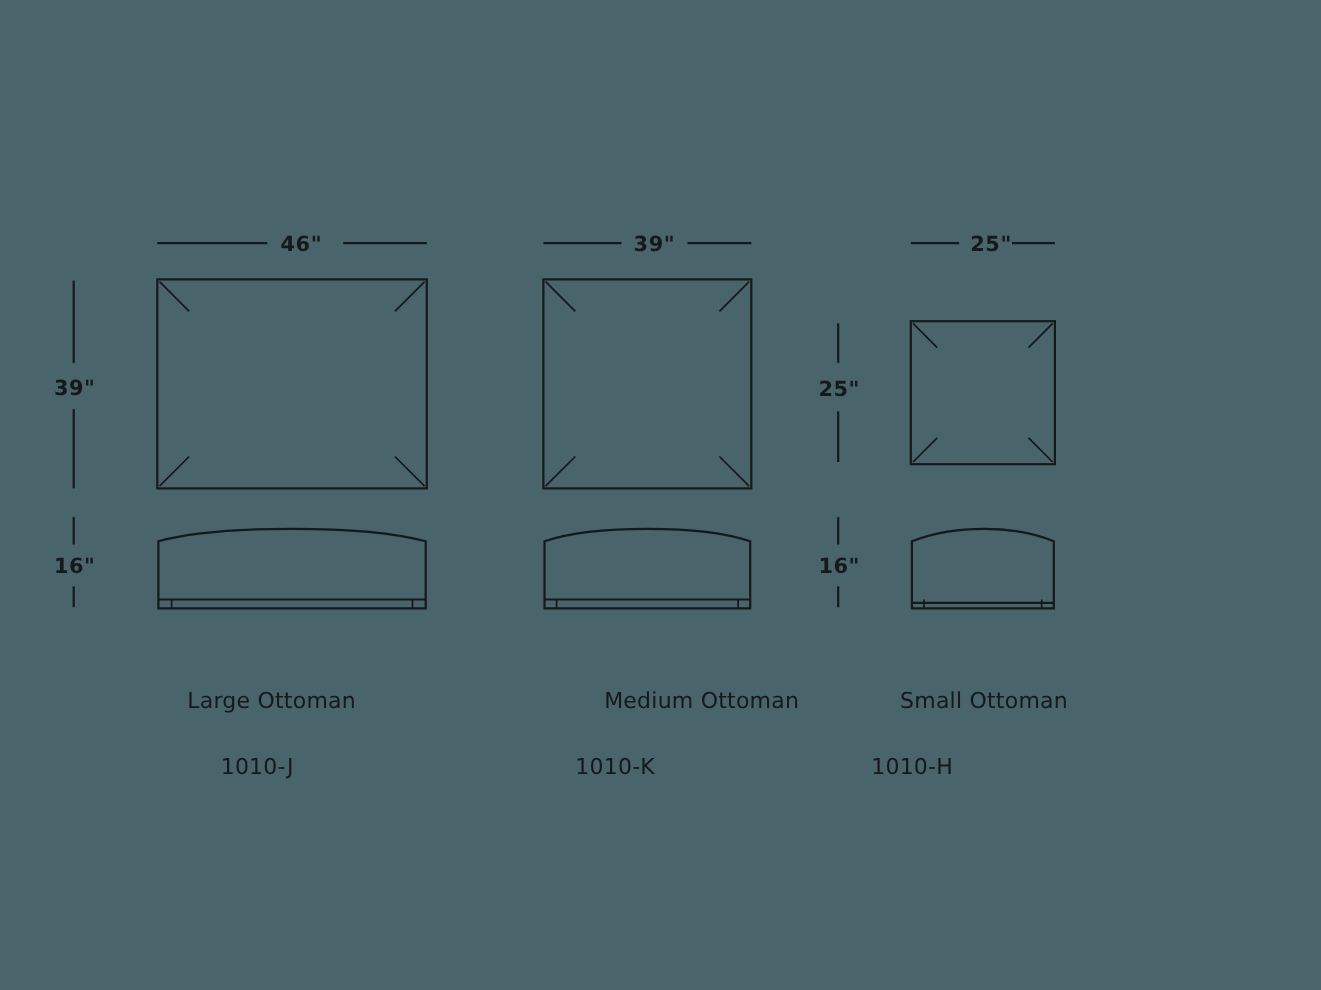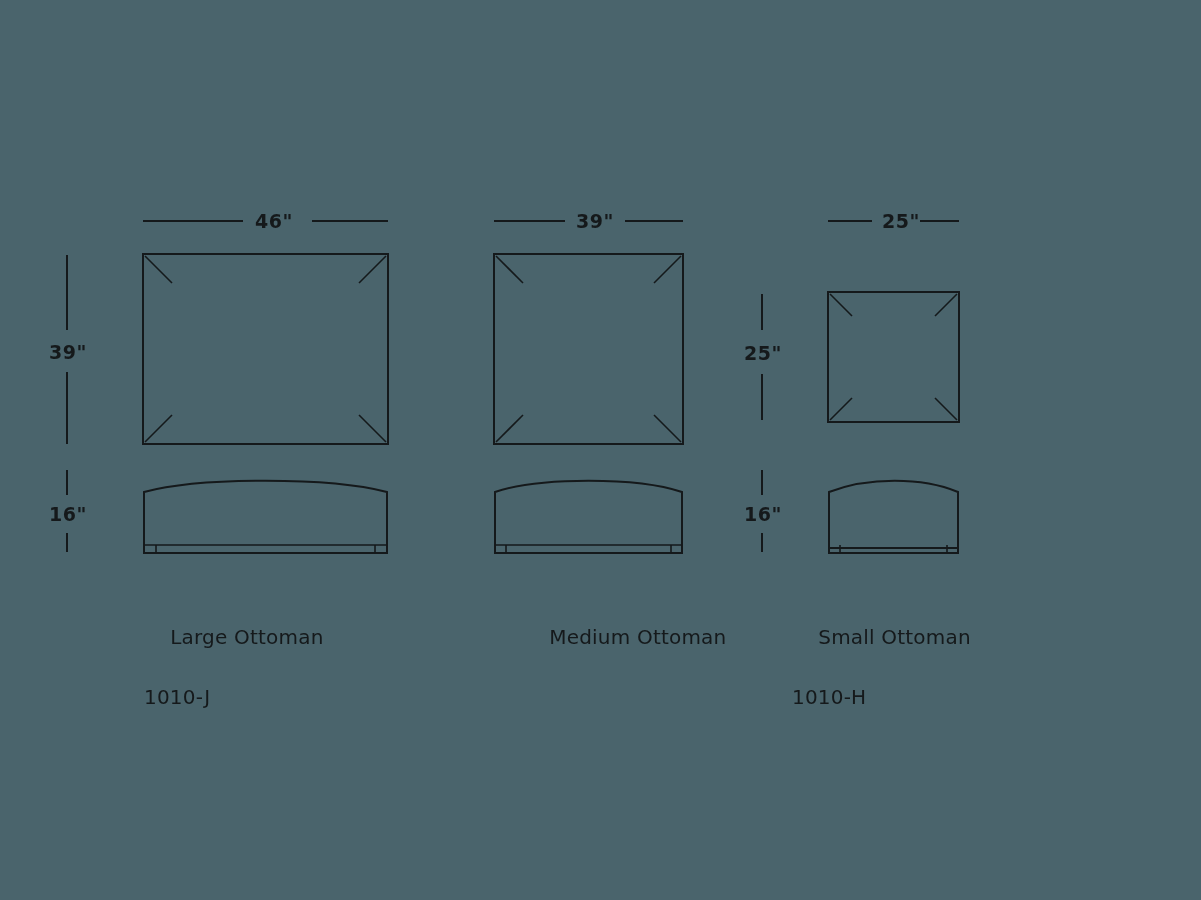--- a/index.html
+++ b/index.html
@@ -143,27 +143,28 @@
     </g>
     <g>
       <path class="fillshape" d="M829,553 L829,492 C868,477 922,477 958,492 L958,553 Z"></path>
       <line class="ln-thin" x1="840" y1="545" x2="840" y2="553"></line>
       <line class="ln-thin" x1="947" y1="545" x2="947" y2="553"></line>
       <line class="ln" x1="829" y1="548" x2="958" y2="548"></line>
     </g>
 
   </svg>
 
-  <div class="caption" style="left:144px; top:592px;">
+  <div class="caption" style="left:144px; top:592px;text-align:center;">
     <span>Large Ottoman</span>
     <span class="code">1010-J</span>
   </div>
 
   <div class="caption" style="left:523px; top:592px;">
     <span>Medium Ottoman</span>
+    <span class="code">1010-K</span>
   </div>
 
   <div class="caption" style="left:792px; top:592px;">
     <span>Small Ottoman</span>
     <span class="code">1010-H</span>
   </div>
 
 </div>
 
 </body></html>

